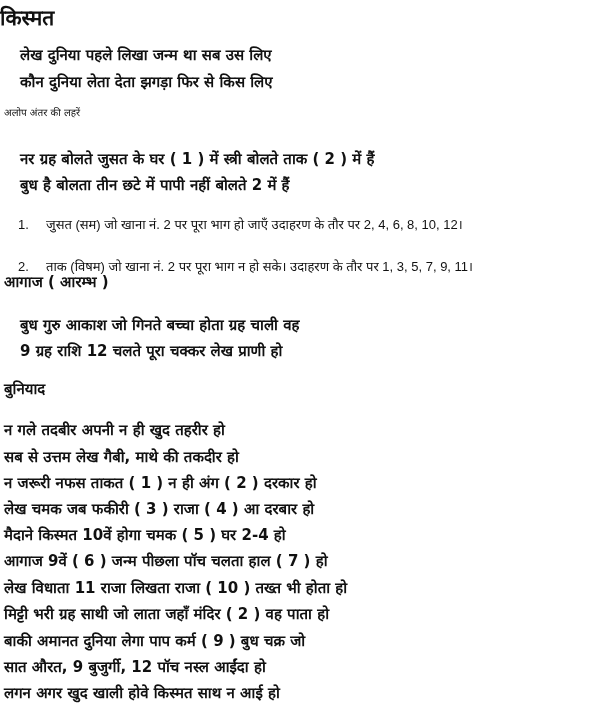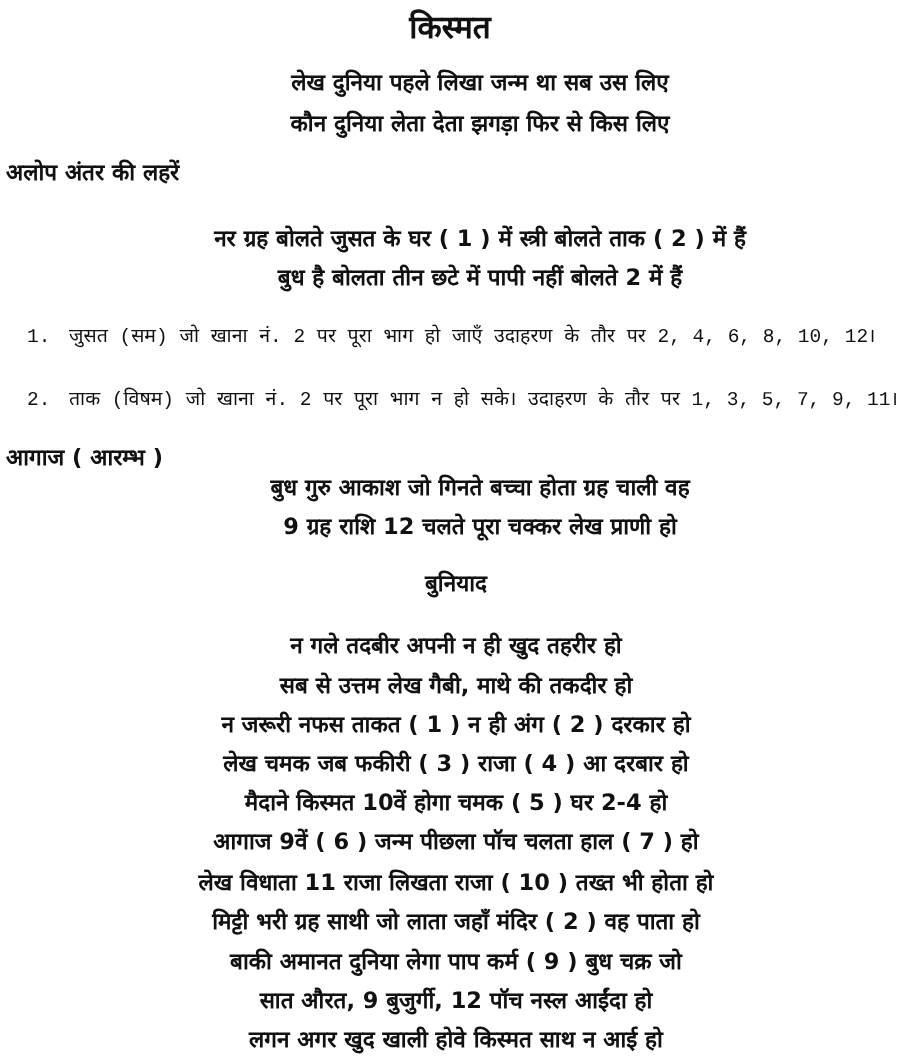--- a/index.html
+++ b/index.html
@@ -16,41 +16,41 @@
       font-family: "DejaVu Sans", sans-serif;
     }
     .line {
       position: absolute;
       white-space: nowrap;
       line-height: 1;
     }
     .center {
       left: 0;
       width: 600px;
-      text-align: center;
+      text-align: left;
     }
     .title {
       font-size: 21px;
       font-weight: bold;
     }
     .verse {
       font-size: 15px;
       font-weight: bold;
     }
     .heading {
-      font-size: 15px;
-      font-weight: bold;
+      font-size: 10px;
+      font-weight: normal;
     }
     .heading-bold {
       font-size: 15px;
       font-weight: bold;
     }
     .list-item {
       font-size: 13px;
-      font-family: Liberation Mono, monospace;
+      font-family: Liberation Sans, sans-serif;
     }
     .list-item .num {
       display: inline-block;
       width: 28px;
     }
     .subtitle {
       font-size: 15px;
       font-weight: bold;
     }
   </style>
@@ -69,21 +69,21 @@
   <div class="line center verse" style="top:152px; left:20px;">नर ग्रह बोलते जुसत के घर ( 1 ) में स्त्री बोलते ताक ( 2 ) में हैं</div>
   <div class="line center verse" style="top:178px; left:20px;">बुध है बोलता तीन छटे में पापी नहीं बोलते 2 में हैं</div>
 
   <div class="line list-item" style="top:218px; left:18px;">
     <span class="num">1.</span><span>जुसत (सम) जो खाना नं. 2 पर पूरा भाग हो जाएँ उदाहरण के तौर पर 2, 4, 6, 8, 10, 12।</span>
   </div>
   <div class="line list-item" style="top:260px; left:18px;">
     <span class="num">2.</span><span>ताक (विषम) जो खाना नं. 2 पर पूरा भाग न हो सके। उदाहरण के तौर पर 1, 3, 5, 7, 9, 11।</span>
   </div>
 
-  <div class="line heading-bold" style="top:275px; left:4px;margin-top:23px;">आगाज ( आरम्भ )</div>
+  <div class="line heading-bold" style="top:275px; left:4px;">आगाज ( आरम्भ )</div>
 
   <div class="line center verse" style="top:318px; left:20px;">बुध गुरु आकाश जो गिनते बच्चा होता ग्रह चाली वह</div>
   <div class="line center verse" style="top:344px; left:20px;">9 ग्रह राशि 12 चलते पूरा चक्कर लेख प्राणी हो</div>
 
   <div class="line center subtitle" style="top:382px; left:4px;">बुनियाद</div>
 
   <div class="line center verse" style="top:423px; left:4px;">न गले तदबीर अपनी न ही खुद तहरीर हो</div>
   <div class="line center verse" style="top:450px; left:4px;">सब से उत्तम लेख गैबी, माथे की तकदीर हो</div>
   <div class="line center verse" style="top:476px; left:4px;">न जरूरी नफस ताकत ( 1 ) न ही अंग ( 2 ) दरकार हो</div>
   <div class="line center verse" style="top:502px; left:4px;">लेख चमक जब फकीरी ( 3 ) राजा ( 4 ) आ दरबार हो</div>

